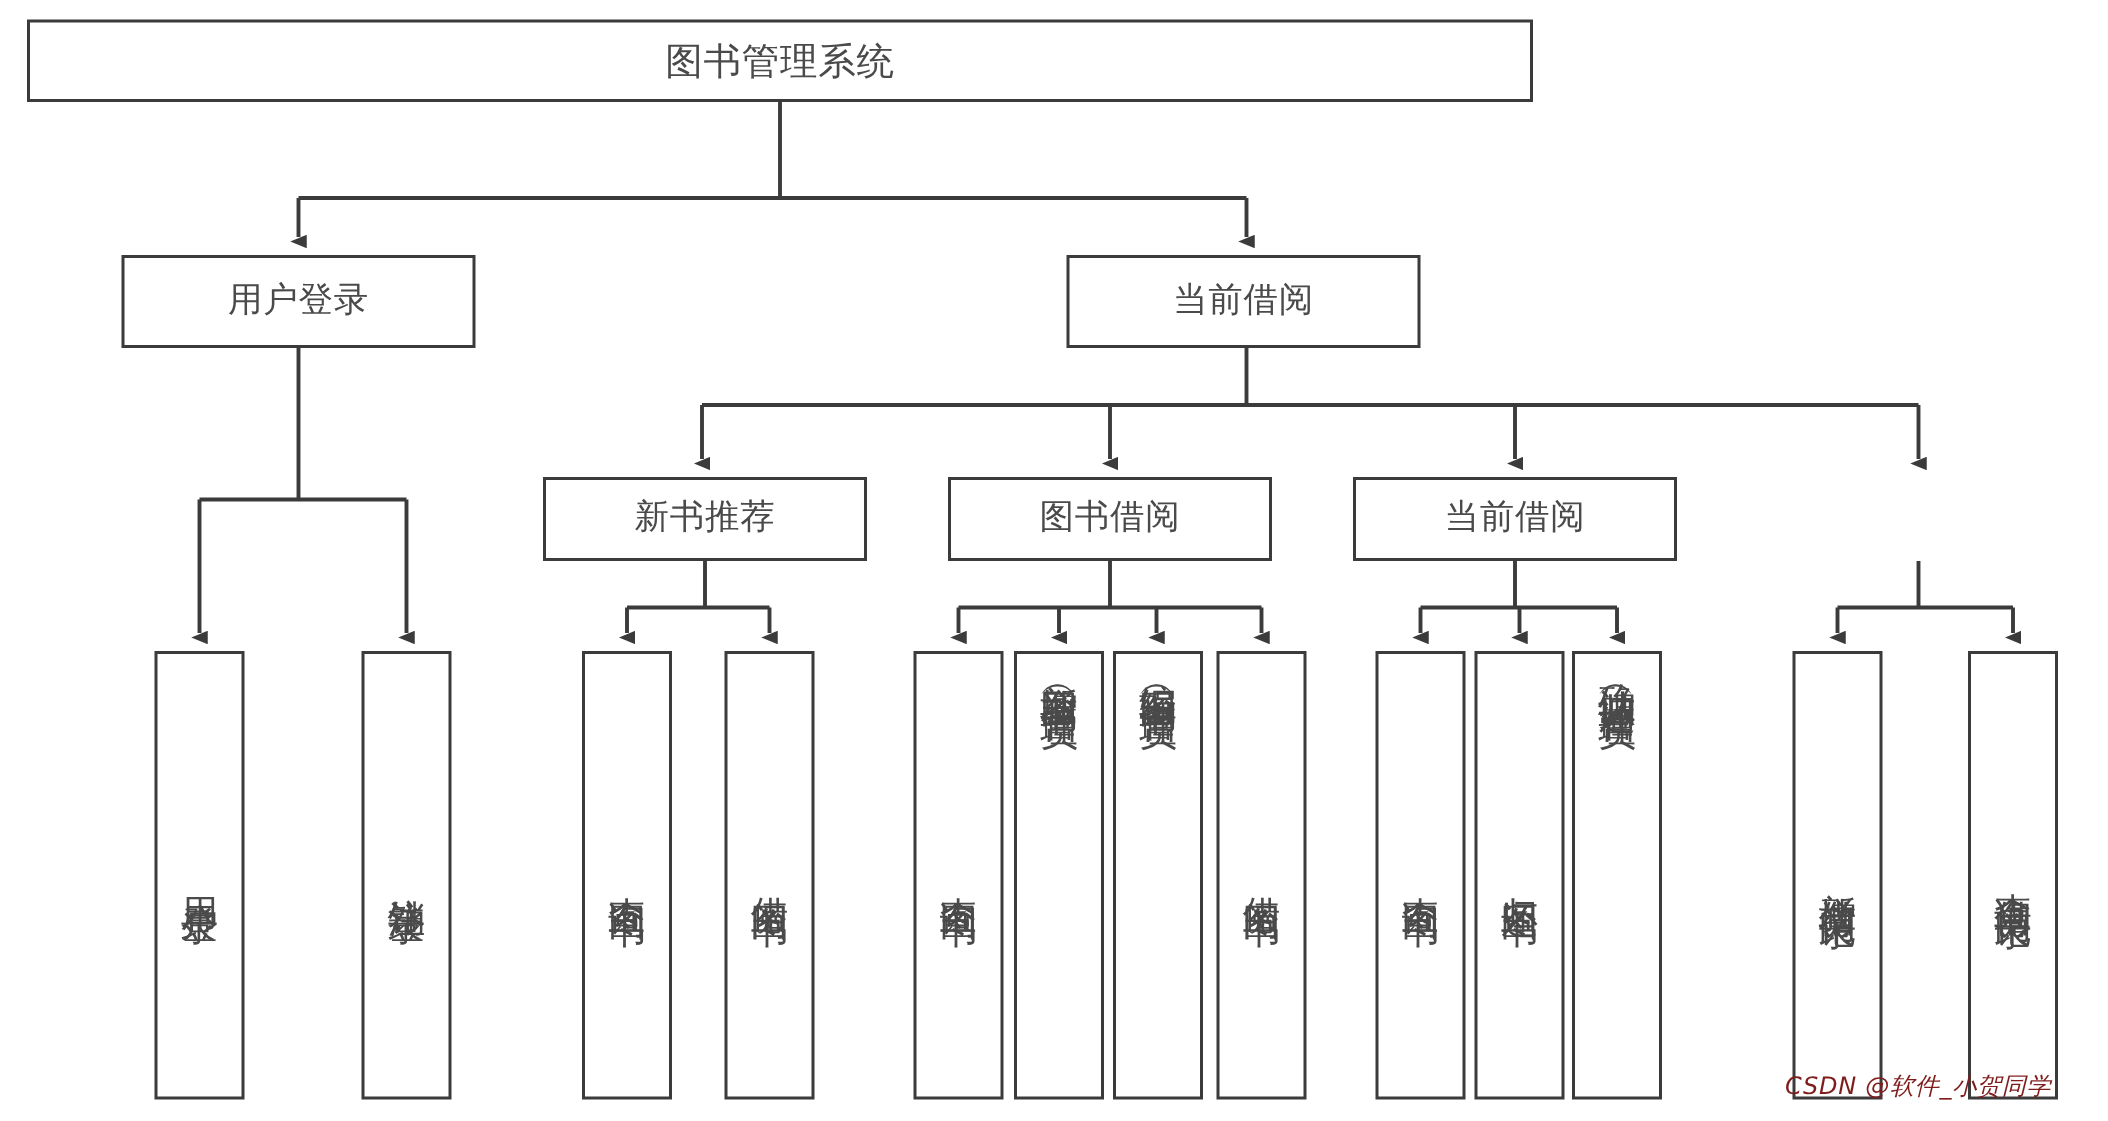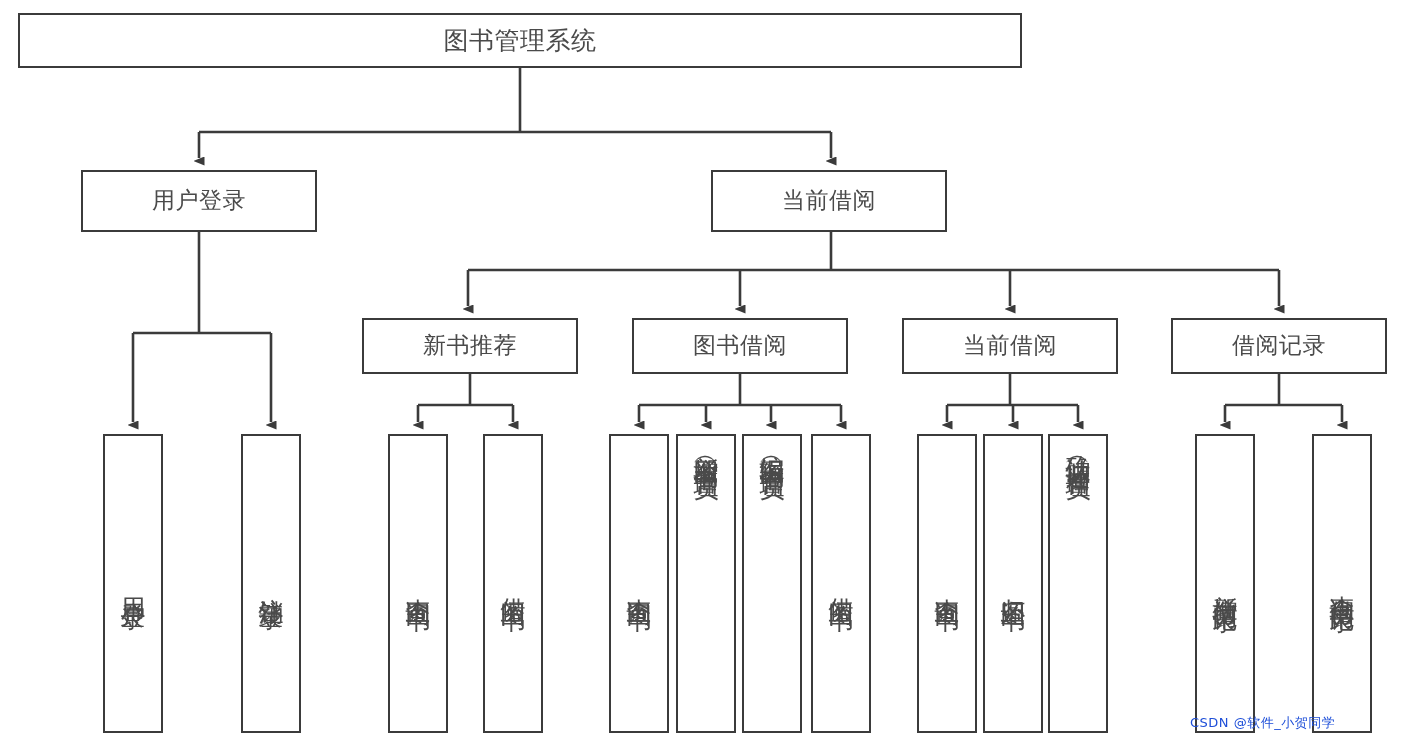--- a/index.html
+++ b/index.html
@@ -67,25 +67,26 @@
     align-self: flex-start;
   }
   .node.vert.tall {
     align-items: flex-start;
   }
   .node.vert.mid {
     align-items: center;
   }
   .watermark {
     position: absolute;
-    font-size: 13px;
-    color: #1d4ed8;
+    font-size: 16px;
+    color: #7f1d1d;
     white-space: nowrap;
     letter-spacing: 0.5px;
     user-select: none;
+    font-style: italic;
   }
 </style>
 </head>
 <body>
 
 <div id="canvas">
 
   <svg id="connectors" viewBox="0 0 1405 747" xmlns="http://www.w3.org/2000/svg">
     <defs>
       <marker id="arrow" markerWidth="9" markerHeight="11" refX="1.5" refY="5.5" orient="auto" markerUnits="userSpaceOnUse">
@@ -155,23 +156,20 @@
   </div>
 
   <div class="node horiz" style="left:902px; top:318px; width:216px; height:56px;">
     <span class="label">当前借阅</span>
   </div>
 
   <div class="node horiz" style="left:632px; top:318px; width:216px; height:56px;">
     <span class="label">图书借阅</span>
   </div>
 
-  <div class="node horiz" style="left:1171px; top:318px; width:216px; height:56px;">
-    <span class="label">借阅记录</span>
-  </div>
 
   <div class="node vert mid" style="left:103px; top:434px; width:60px; height:299px;">
     <span class="label">用户登录</span>
   </div>
 
   <div class="node vert mid" style="left:241px; top:434px; width:60px; height:299px;">
     <span class="label">注销登录</span>
   </div>
 
   <div class="node vert mid" style="left:388px; top:434px; width:60px; height:299px;">

